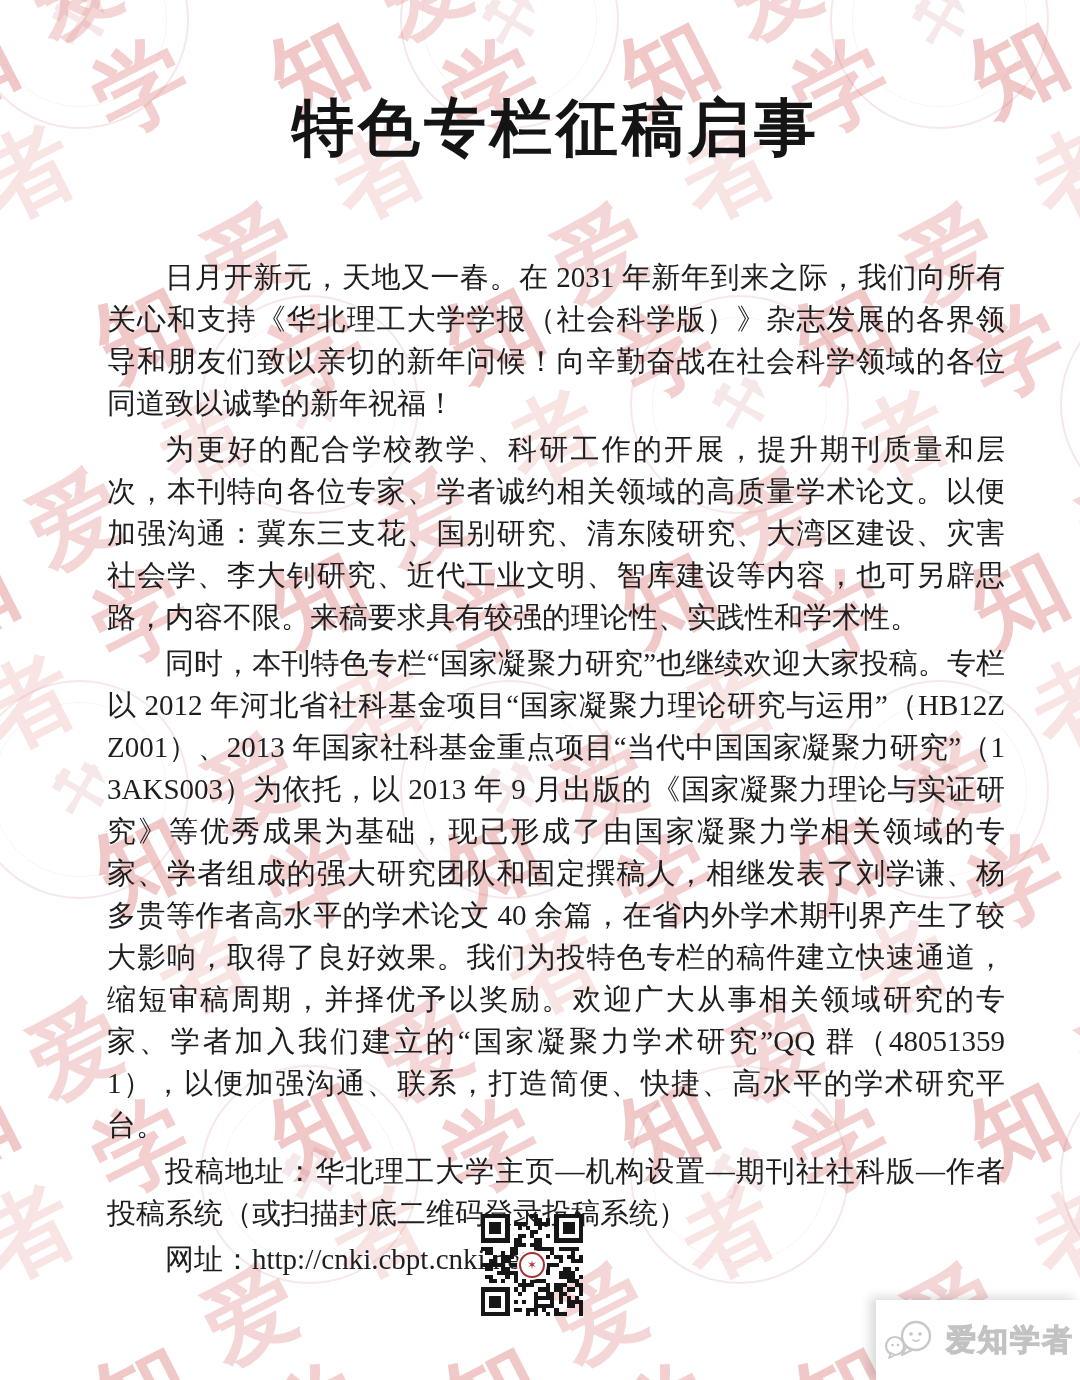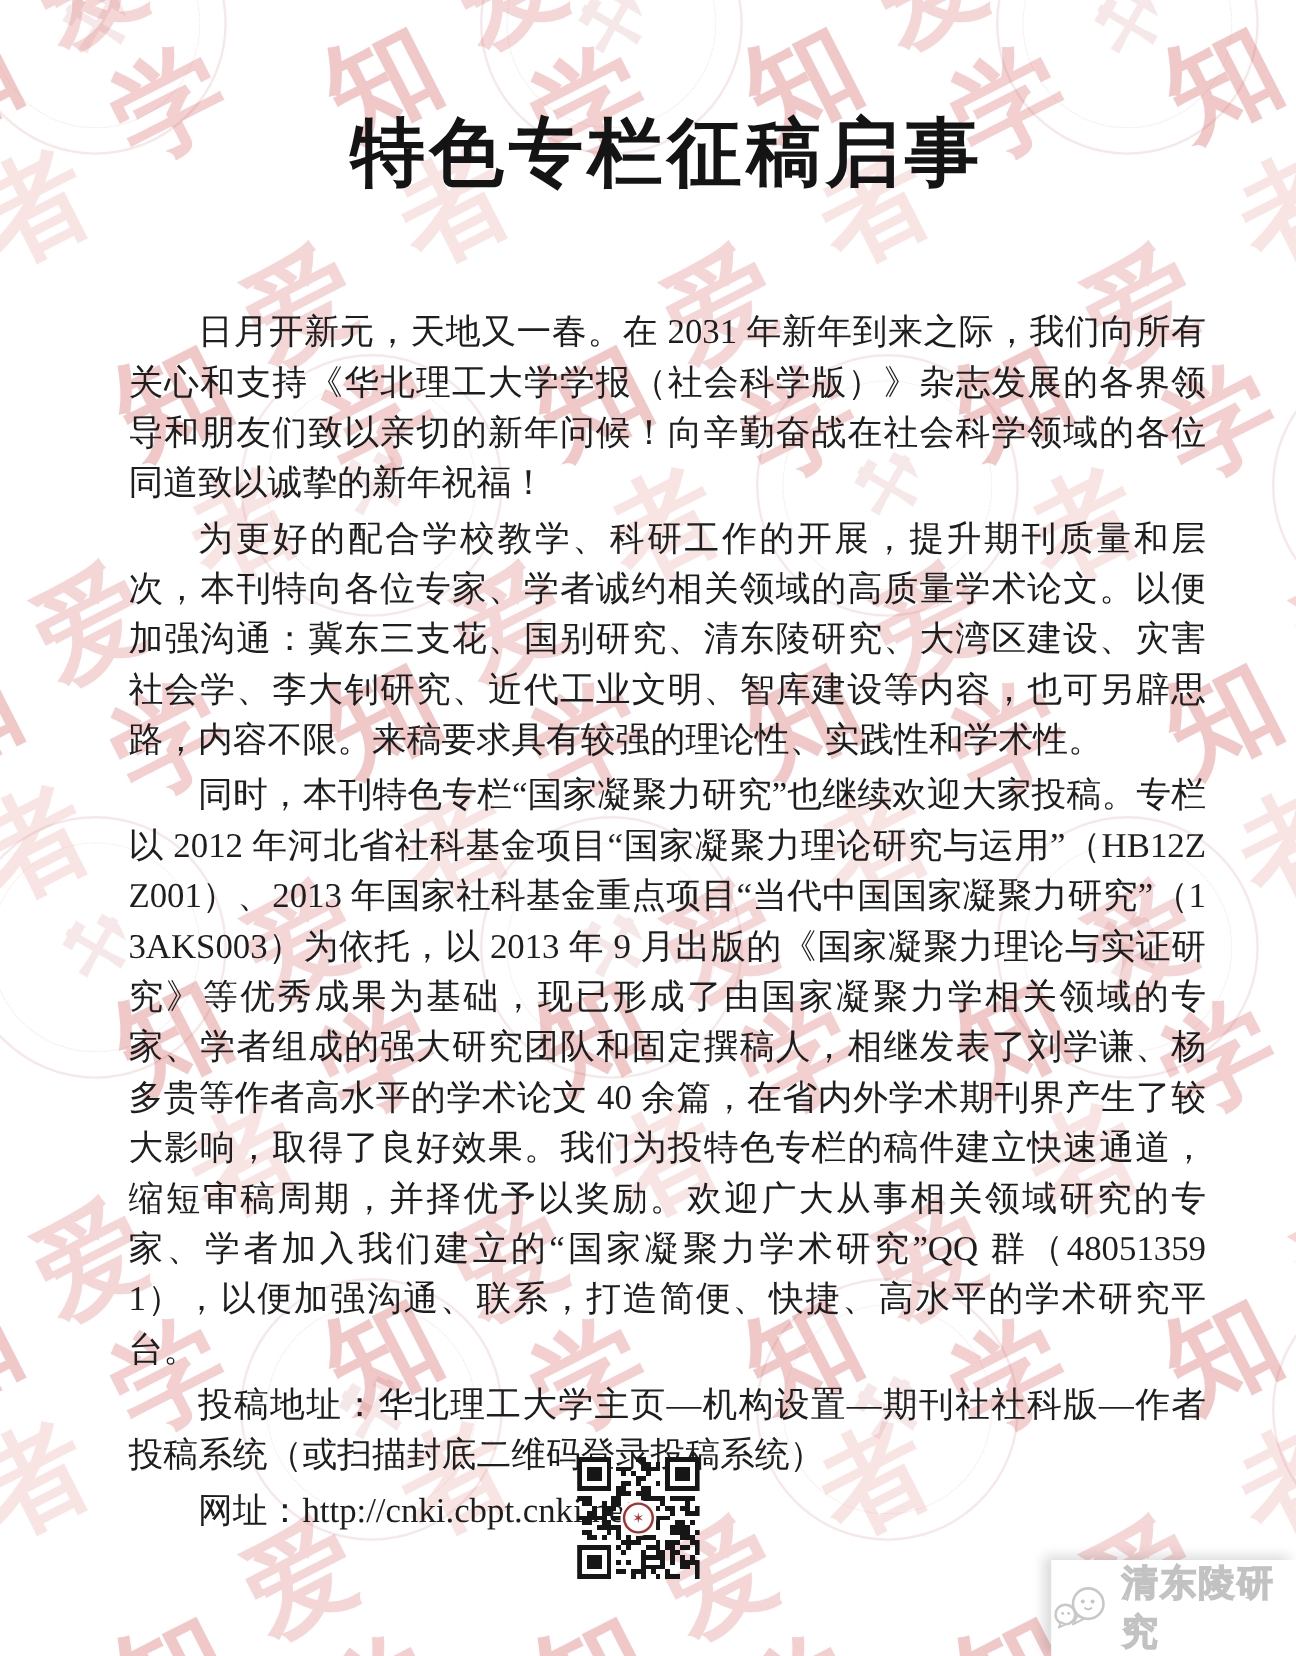--- a/index.html
+++ b/index.html
@@ -425,16 +425,16 @@
       <circle cx="34" cy="19" r="14" fill="#ffffff" stroke="#c8c8c8" stroke-width="2.4"></circle>
       <path d="M24 30 L20 38 L30 33 Z" fill="#ffffff" stroke="#c8c8c8" stroke-width="2" stroke-linejoin="round"></path>
       <circle cx="13" cy="29" r="9" fill="#ffffff" stroke="#c8c8c8" stroke-width="2.2"></circle>
       <path d="M9 36 L7 41 L13 38 Z" fill="#ffffff" stroke="#c8c8c8" stroke-width="1.8" stroke-linejoin="round"></path>
       <circle cx="29" cy="17" r="1.8" fill="#c4c4c4"></circle>
       <circle cx="38" cy="17" r="1.8" fill="#c4c4c4"></circle>
       <path d="M31 23 q3 2.5 6 0" fill="none" stroke="#c4c4c4" stroke-width="1.6" stroke-linecap="round"></path>
       <circle cx="10.5" cy="28" r="1.3" fill="#c4c4c4"></circle>
       <circle cx="16" cy="28" r="1.3" fill="#c4c4c4"></circle>
     </svg>
-    <span class="brand-text">清东陵研究</span>
+    <span class="brand-text">爱知学者</span>
   </div>
 
 </div>
 
 </body></html>

